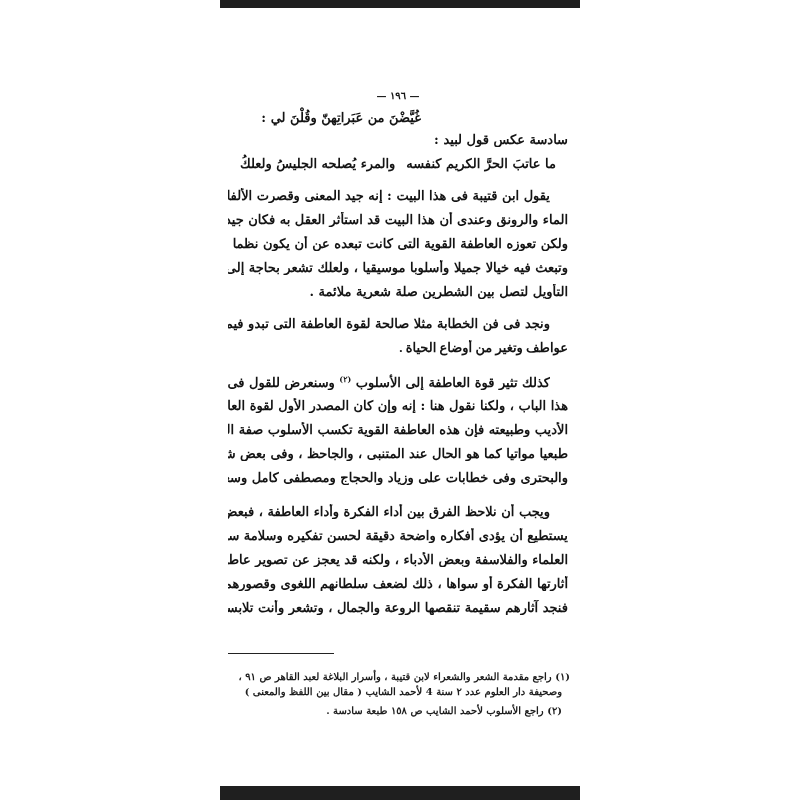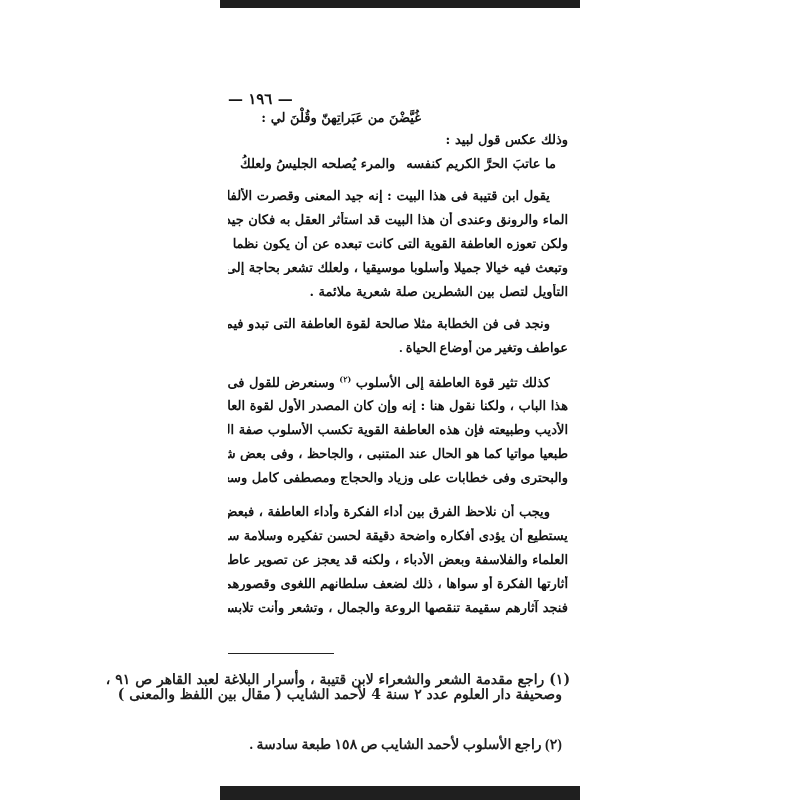--- a/index.html
+++ b/index.html
@@ -7,22 +7,22 @@
       width: 800px; height: 800px; background: #ffffff; position: relative; overflow: hidden;
       font-family: "DejaVu Serif", serif; color: #141414;
     }
     .bar-top { position: absolute; left: 220px; top: 0; width: 360px; height: 8px; background: #1f1f1f; }
     .bar-bottom { position: absolute; left: 220px; top: 786px; width: 360px; height: 14px; background: #1f1f1f; }
     .page {
       position: absolute; left: 228px; top: 90px; width: 340px;
       direction: rtl; text-align: justify;
     }
     .page-number {
-      position: absolute; left: 0; right: 0; top: 0; 
-      direction: ltr; font-size: 15px; font-weight: bold; letter-spacing: 1px;
+      position: absolute; left: 0; right: 0; top: 0; text-align: center;
+      direction: ltr; font-size: 10px; font-weight: bold; letter-spacing: 1px;
     }
     .verse {
       position: absolute; right: 0; left: 0; height: 20px;
       font-size: 13px; font-weight: bold; white-space: nowrap;
     }
     .verse .h1 { position: absolute; right: 0; }
     .verse .h2 { position: absolute; left: 0; }
     .verse.v1 { top: 20px; }
     .verse.v1 .h1 { right: 147px; }
     .verse.v1 .h2 { left: 10px; }
@@ -31,37 +31,37 @@
     .verse.v2 .h2 { left: 12px; }
     .line {
       position: absolute; right: 0; left: 0; font-size: 13px; font-weight: bold;
       white-space: nowrap; text-align-last: justify; text-align: justify; overflow: hidden;
     }
     .line.short { text-align-last: right; }
     .line.indent { right: 18px; }
     sup { font-size: 8px; }
     .rule { position: absolute; left: 228px; top: 653px; width: 106px; height: 1px; background: #222; }
     .fn {
-      position: absolute; font-size: 14px; font-weight: bold; white-space: nowrap;
+      position: absolute; font-size: 10px; font-weight: bold; white-space: nowrap;
       direction: rtl; text-align: left; color: #1e1e1e; margin-left: 32px;
     }
   </style>
 </head>
 <body>
 
 <div class="bar-top"></div>
 
 <div class="page">
   <div class="page-number">— ١٩٦ —</div>
 
   <div class="verse v1">
     <span class="h1">غُيَّضْنَ من عَبَراتِهنّ وقُلْنَ لي :</span>
   </div>
 
-  <div class="line short" style="top:42px;">وذلك عكس قول لبيد :</div>
+  <div class="line short" style="top:42px;">سادسة عكس قول لبيد :</div>
 
   <div class="verse v2">
     <span class="h1">ما عاتبَ الحرَّ الكريم كنفسه</span>
     <span class="h2">والمرء يُصلحه الجليسُ ولعلكُ</span>
   </div>
 
   <div class="line indent" style="top:98px;">يقول ابن قتيبة فى هذا البيت : إنه جيد المعنى وقصرت الألفاظ عنه فهو قليل</div>
   <div class="line" style="top:122px;">الماء والرونق وعندى أن هذا البيت قد استأثر العقل به فكان جيد المعنى ،</div>
   <div class="line" style="top:146px;">ولكن تعوزه العاطفة القوية التى كانت تبعده عن أن يكون نظما لحكمة معروفة</div>
   <div class="line" style="top:170px;">وتبعث فيه خيالا جميلا وأسلوبا موسيقيا ، ولعلك تشعر بحاجة إلى شىء من</div>
@@ -80,15 +80,15 @@
   <div class="line" style="top:438px;">يستطيع أن يؤدى أفكاره واضحة دقيقة لحسن تفكيره وسلامة سبكه . شأن</div>
   <div class="line" style="top:462px;">العلماء والفلاسفة وبعض الأدباء ، ولكنه قد يعجز عن تصوير عاطفته القوية التى</div>
   <div class="line" style="top:486px;">أثارتها الفكرة أو سواها ، ذلك لضعف سلطانهم اللغوى وقصورهم فى فن التعبير</div>
   <div class="line" style="top:510px;">فنجد آثارهم سقيمة تنقصها الروعة والجمال ، وتشعر وأنت تلابسهم أنهم كالمقيد</div>
 </div>
 
 <div class="rule"></div>
 
 <div class="fn" style="right:230px; top:671px;">(١) راجع مقدمة الشعر والشعراء لابن قتيبة ، وأسرار البلاغة لعبد القاهر ص ٩١ ،</div>
 <div class="fn" style="right:238px; top:686px;">وصحيفة دار العلوم عدد ٢ سنة 4 لأحمد الشايب ( مقال بين اللفظ والمعنى )</div>
-<div class="fn" style="right:238px; top:736px;font-family:Liberation Serif, serif;">(٢) راجع الأسلوب لأحمد الشايب ص ١٥٨ طبعة سادسة .</div>
+<div class="fn" style="right:238px; top:705px;">(٢) راجع الأسلوب لأحمد الشايب ص ١٥٨ طبعة سادسة .</div>
 
 <div class="bar-bottom"></div>
 
 </body></html>

